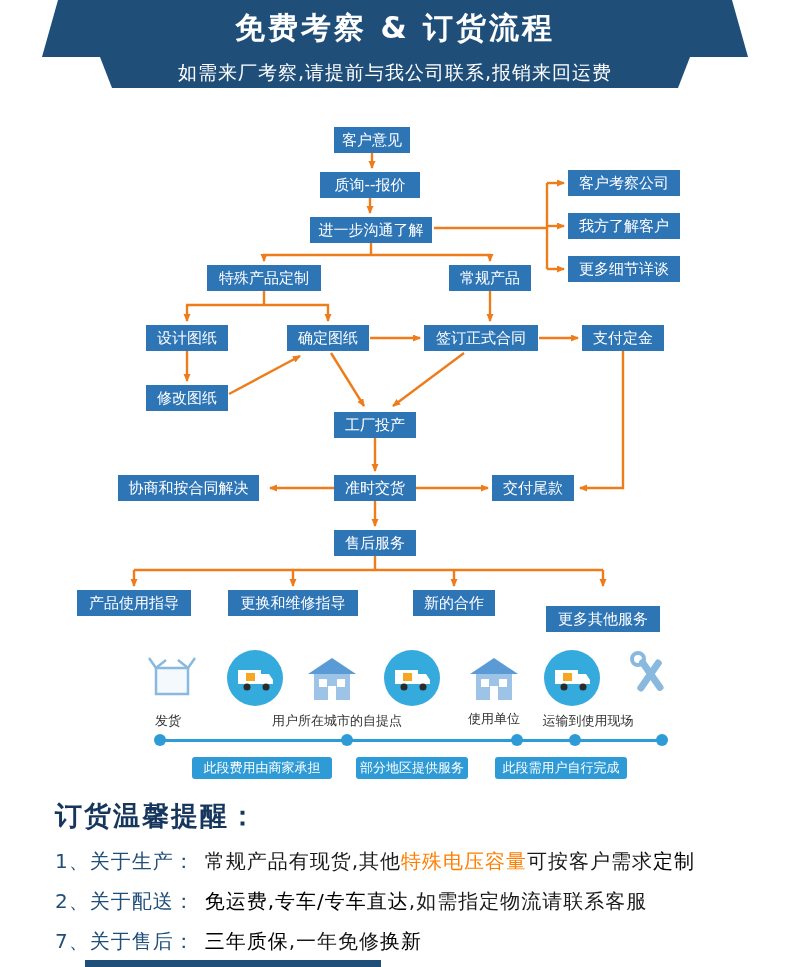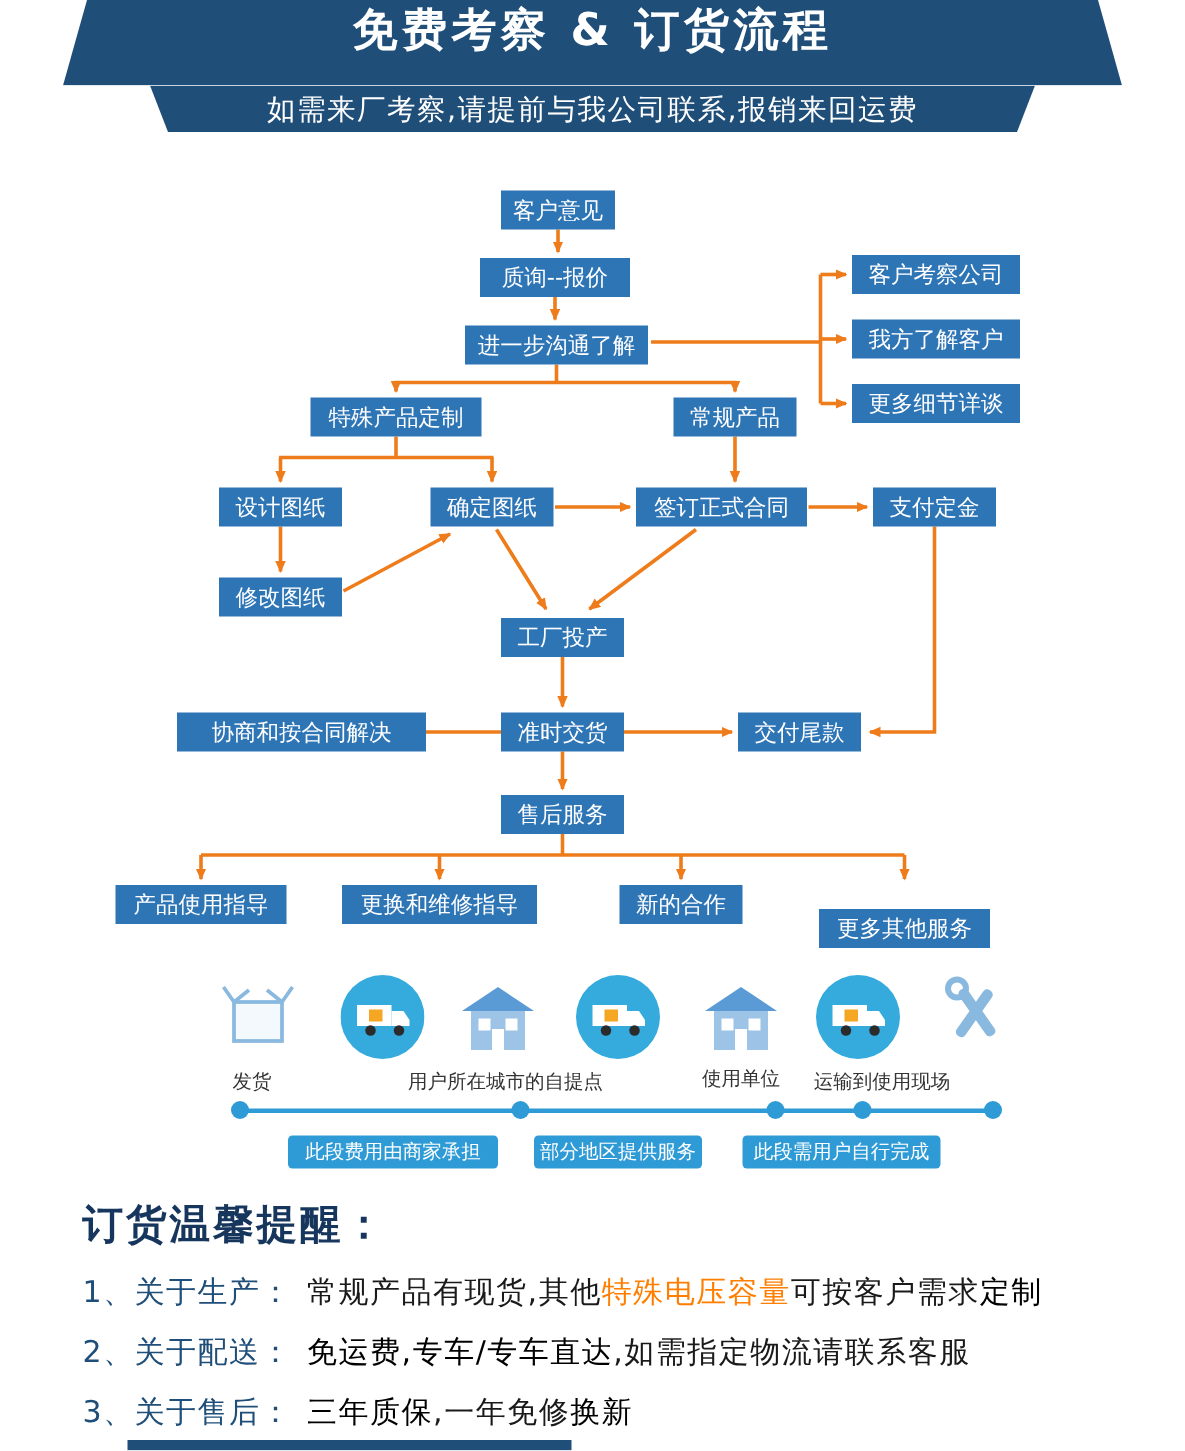--- a/index.html
+++ b/index.html
@@ -2,21 +2,21 @@
 <html><head>
 <meta charset="utf-8">
 <style>
   html,body{margin:0;padding:0;background:#fff;}
   body{font-family:"DejaVu Sans","Liberation Sans",sans-serif;}
   #page{position:relative;width:790px;height:967px;background:#fff;overflow:hidden;}
 
   
   .band1{position:absolute;left:42px;top:0;width:706px;height:57px;background:#1f4e79;
          clip-path:polygon(16px 0,calc(100% - 16px) 0,100% 100%,0 100%);
-         display:flex;justify-content:center;}
+         display:flex;align-items:center;justify-content:center;}
   .band1 span{color:#fff;font-size:30px;font-weight:bold;letter-spacing:3px;}
   .band2{position:absolute;left:100px;top:57px;width:590px;height:31px;background:#1f4e79;
          clip-path:polygon(0 0,100% 0,calc(100% - 12px) 100%,12px 100%);
          display:flex;align-items:center;justify-content:center;}
   .band2 span{color:#fff;font-size:19px;letter-spacing:1px;}
 
   
   .arrows{position:absolute;left:0;top:0;z-index:1;}
   .node{position:absolute;z-index:2;height:26px;background:#2e75b6;color:#fff;font-size:15px;
         display:flex;align-items:center;justify-content:center;white-space:nowrap;}
@@ -101,21 +101,21 @@
   <div class="node" style="left:568px;top:213px;width:112px">我方了解客户</div>
   <div class="node" style="left:568px;top:256px;width:112px">更多细节详谈</div>
   <div class="node" style="left:207px;top:265px;width:114px">特殊产品定制</div>
   <div class="node" style="left:449px;top:265px;width:82px">常规产品</div>
   <div class="node" style="left:146px;top:325px;width:82px">设计图纸</div>
   <div class="node" style="left:287px;top:325px;width:82px">确定图纸</div>
   <div class="node" style="left:424px;top:325px;width:114px">签订正式合同</div>
   <div class="node" style="left:582px;top:325px;width:82px">支付定金</div>
   <div class="node" style="left:146px;top:385px;width:82px">修改图纸</div>
   <div class="node" style="left:334px;top:412px;width:82px">工厂投产</div>
-  <div class="node" style="left:118px;top:475px;width:166px">协商和按合同解决</div>
+  <div class="node" style="left:118px;top:475px;width:141px">协商和按合同解决</div>
   <div class="node" style="left:334px;top:475px;width:82px">准时交货</div>
   <div class="node" style="left:492px;top:475px;width:82px">交付尾款</div>
   <div class="node" style="left:334px;top:530px;width:82px">售后服务</div>
   <div class="node" style="left:77px;top:590px;width:114px">产品使用指导</div>
   <div class="node" style="left:228px;top:590px;width:130px">更换和维修指导</div>
   <div class="node" style="left:413px;top:590px;width:82px">新的合作</div>
   <div class="node" style="left:546px;top:606px;width:114px">更多其他服务</div>
 
   <div class="licon" style="left:146px;top:650px">
     <svg width="52" height="52" viewBox="0 0 52 52">
@@ -201,18 +201,18 @@
 
   <div class="rem-line" style="top:848px">
     <span class="rl">1、关于生产：</span><span class="rb">常规产品有现货,其他</span><span class="ro">特殊电压容量</span><span class="rb">可按客户需求</span><span class="rr">定制</span>
   </div>
 
   <div class="rem-line" style="top:888px">
     <span class="rl">2、关于配送：</span><span class="rr">免运费,专车/专车直达</span><span class="rb">,如需指定物流请联系客服</span>
   </div>
 
   <div class="rem-line" style="top:928px">
-    <span class="rl">3、关于售后：</span><span class="rr">三年质保</span><span class="rb">,一年免修</span><span class="rr">换新</span>
+    <span class="rl">7、关于售后：</span><span class="rr">三年质保</span><span class="rb">,一年免修</span><span class="rr">换新</span>
   </div>
 
   <div class="bottom-strip" style="left:85px;top:960px;width:296px;height:7px"></div>
 
 </div>
 
 </body></html>

